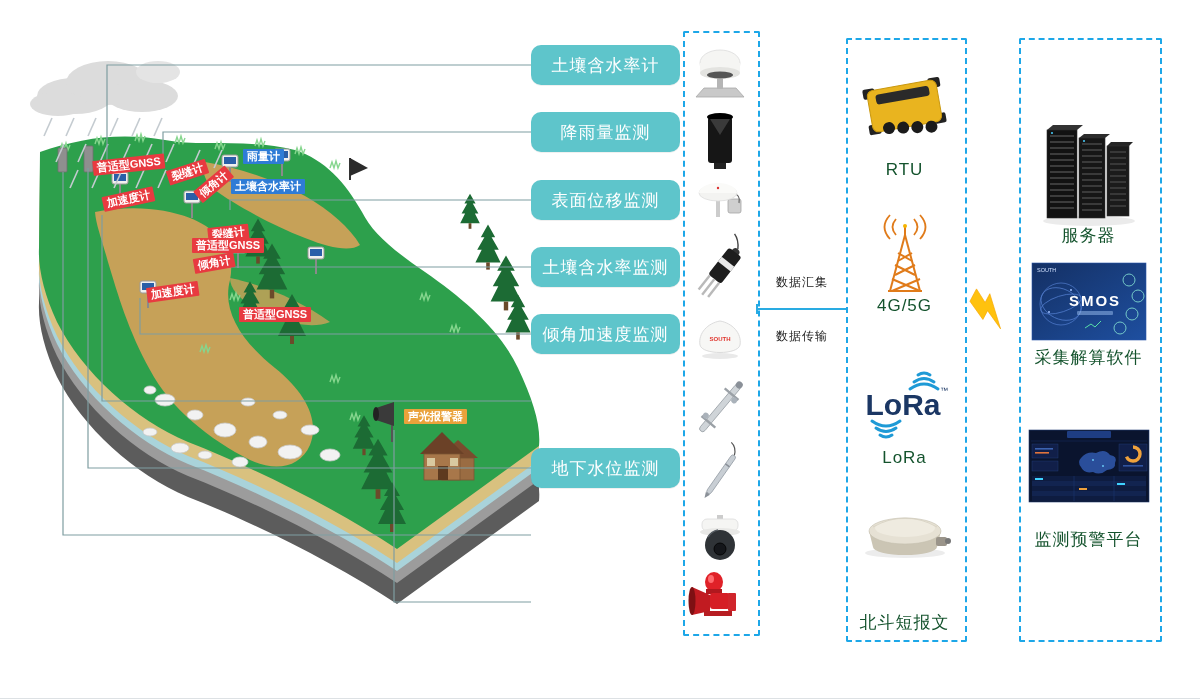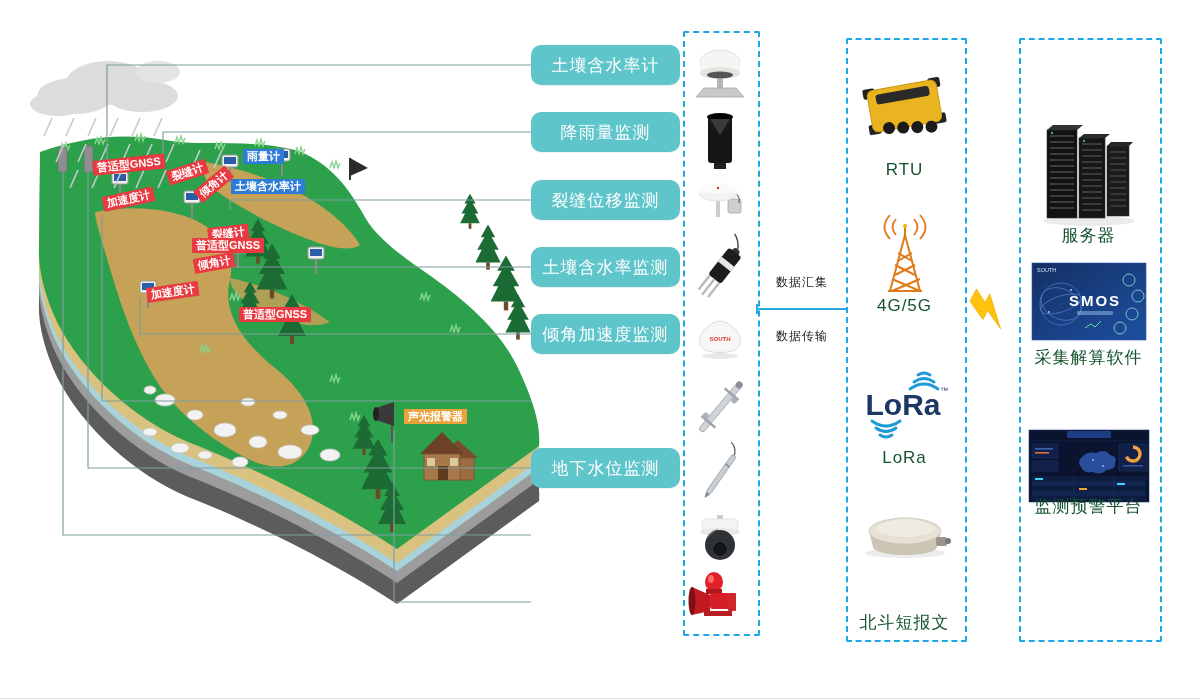--- a/index.html
+++ b/index.html
@@ -199,21 +199,21 @@
   <div class="chip red" style="left:198px;top:190px;transform:rotate(-40deg)">倾角计</div>
   <div class="chip red" style="left:208px;top:228px;transform:rotate(-6deg)">裂缝计</div>
   <div class="chip red" style="left:192px;top:238px">普适型GNSS</div>
   <div class="chip red" style="left:194px;top:259px;transform:rotate(-10deg)">倾角计</div>
   <div class="chip red" style="left:147px;top:288px;transform:rotate(-8deg)">加速度计</div>
   <div class="chip red" style="left:239px;top:307px">普适型GNSS</div>
   <div class="chip orange" style="left:404px;top:409px">声光报警器</div>
 
   <div class="pill" style="top:45px">土壤含水率计</div>
   <div class="pill" style="top:112px">降雨量监测</div>
-  <div class="pill" style="top:180px">裂缝位移监测</div>
+  <div class="pill" style="top:180px">表面位移监测</div>
   <div class="pill" style="top:314px">倾角加速度监测</div>
   <div class="pill" style="top:247px">土壤含水率监测</div>
   <div class="pill" style="top:448px">地下水位监测</div>
 
   <div class="dashedbox" style="left:683px;top:31px;width:73px;height:601px"></div>
   <svg class="abs" style="left:684px;top:33px" width="72" height="598" viewBox="0 0 72 598">
 
     <g>
       <polygon points="12,64 60,64 52,55 20,55" fill="#c9c9c9" stroke="#a8a8a8" stroke-width="0.8"></polygon>
       <rect x="33" y="44" width="6" height="12" fill="#b5b5b5"></rect>
@@ -471,16 +471,16 @@
       </g>
       <line x1="55" y1="438" x2="55" y2="463" stroke="#1b3570" stroke-width="0.6"></line>
       <line x1="95" y1="438" x2="95" y2="463" stroke="#1b3570" stroke-width="0.6"></line>
       <rect x="16" y="440" width="8" height="2" fill="#3fd2ff"></rect>
         <rect x="60" y="450" width="8" height="2" fill="#f0a23c"></rect>
       <rect x="98" y="445" width="8" height="2" fill="#3fd2ff"></rect>
     </g>
   </svg>
   <div class="cap right" style="top:224px">服务器</div>
   <div class="cap right" style="top:346px">采集解算软件</div>
-  <div class="cap right" style="top:495px">监测预警平台</div>
+  <div class="cap right" style="top:528px">监测预警平台</div>
 
   <div class="bottomline"></div>
 </div>
 
 </body></html>

